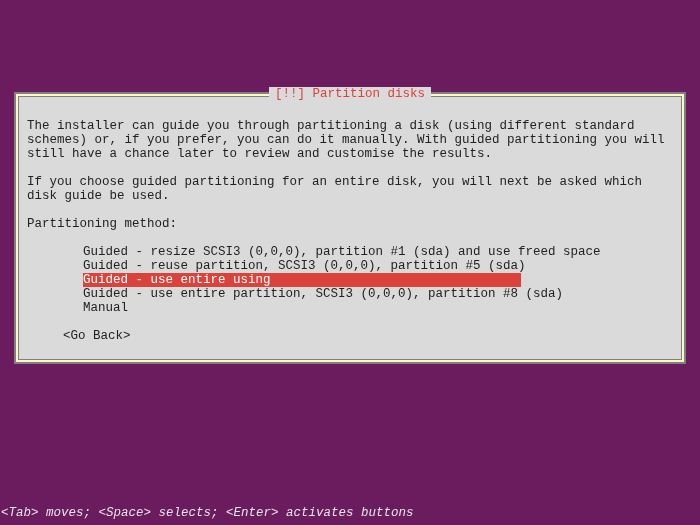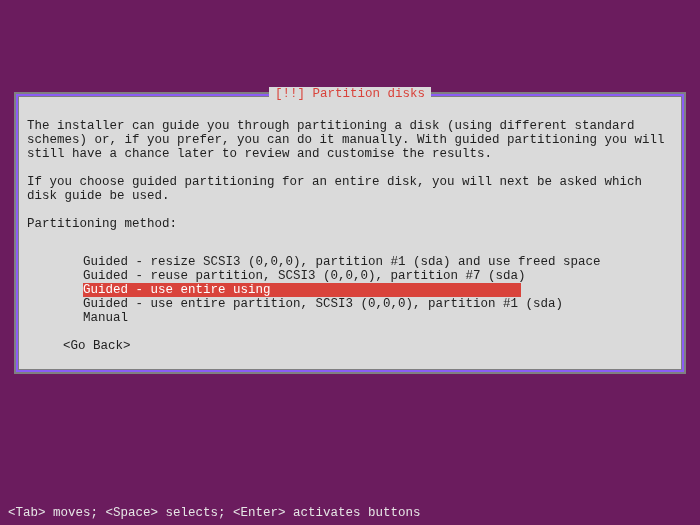--- a/index.html
+++ b/index.html
@@ -15,21 +15,21 @@
       font-size: 12.5px;
       line-height: 1.12;
       position: relative;
       overflow: hidden;
     }
     .dialog-outer {
       position: absolute;
       top: 92px;
       left: 14px;
       right: 14px;
-      background: #8b5cf6;
+      background: #fef9c3;
       border: 2px solid #808080;
       padding: 2px;
     }
     .dialog-inner {
       border: 1px solid #808080;
       background: #dadada;
       padding: 8px 8px 16px 8px;
       position: relative;
     }
     .dialog-title-wrap {
@@ -49,21 +49,21 @@
     .body-text {
       color: #222;
       margin-top: 14px;
     }
     .para {
       margin-bottom: 14px;
       white-space: pre-wrap;
       font-family: Liberation Mono, monospace;
     }
     .prompt-label {
-      margin-bottom: 24px;
+      margin-bottom: 14px;
     }
     .options {
       margin-left: 56px;
       margin-bottom: 14px;
     }
     .option {
       color: #222;
       display: inline-block;
       cursor: pointer;
     }
@@ -80,41 +80,42 @@
       color: #222;
       cursor: pointer;
     }
     .help-bar {
       position: absolute;
       bottom: 3px;
       left: 0;
       right: 0;
       color: #e6e6e6;
       font-size: 12.5px;
-      padding: 2px 8px;
+      padding: 2px 1px;
       white-space: nowrap;
+      font-style: italic;
     }
   </style>
 </head>
 <body>
 
 <div class="dialog-outer">
   <div class="dialog-inner">
     <div class="dialog-title-wrap">
       <span class="dialog-title">[!!] Partition disks</span>
     </div>
     <div class="body-text">
       <div class="para">The installer can guide you through partitioning a disk (using different standard schemes) or, if you prefer, you can do it manually. With guided partitioning you will still have a chance later to review and customise the results.</div>
       <div class="para">If you choose guided partitioning for an entire disk, you will next be asked which disk guide be used.</div>
       <div class="prompt-label">Partitioning method:</div>
       <div class="options">
         <div class="option-row"><span class="option">Guided - resize SCSI3 (0,0,0), partition #1 (sda) and use freed space</span></div>
-        <div class="option-row"><span class="option">Guided - reuse partition, SCSI3 (0,0,0), partition #7 (sda)</span></div>
+        <div class="option-row"><span class="option">Guided - reuse partition, SCSI3 (0,0,0), partition #5 (sda)</span></div>
         <div class="option-row"><span class="option selected">Guided - use entire using</span></div>
-        <div class="option-row"><span class="option">Guided - use entire partition, SCSI3 (0,0,0), partition #1 (sda)</span></div>
+        <div class="option-row"><span class="option">Guided - use entire partition, SCSI3 (0,0,0), partition #8 (sda)</span></div>
         <div class="option-row"><span class="option">Manual</span></div>
       </div>
       <div class="go-back">&lt;Go Back&gt;</div>
     </div>
   </div>
 </div>
 
 <div class="help-bar">&lt;Tab&gt; moves; &lt;Space&gt; selects; &lt;Enter&gt; activates buttons</div>
 
 </body></html>

